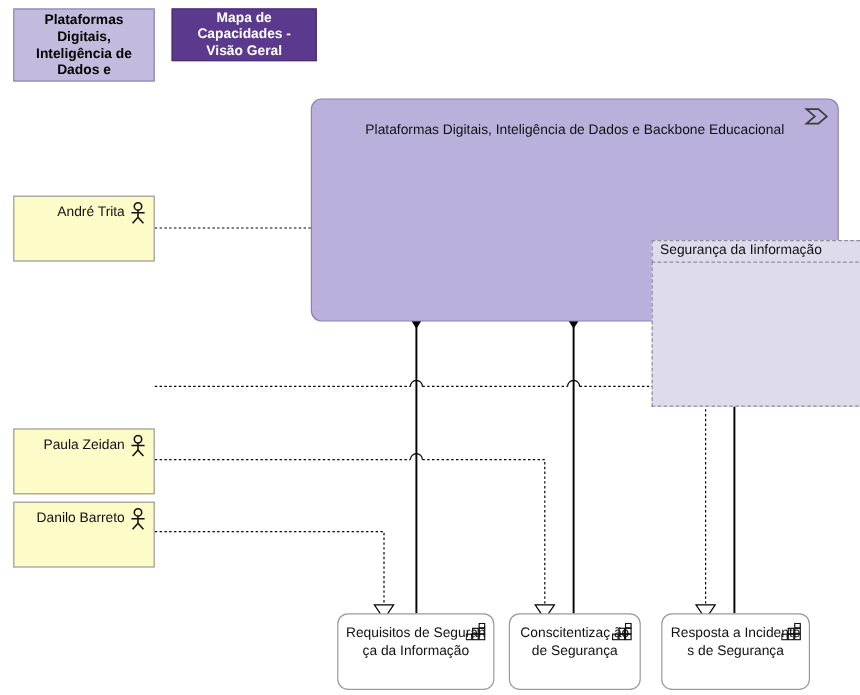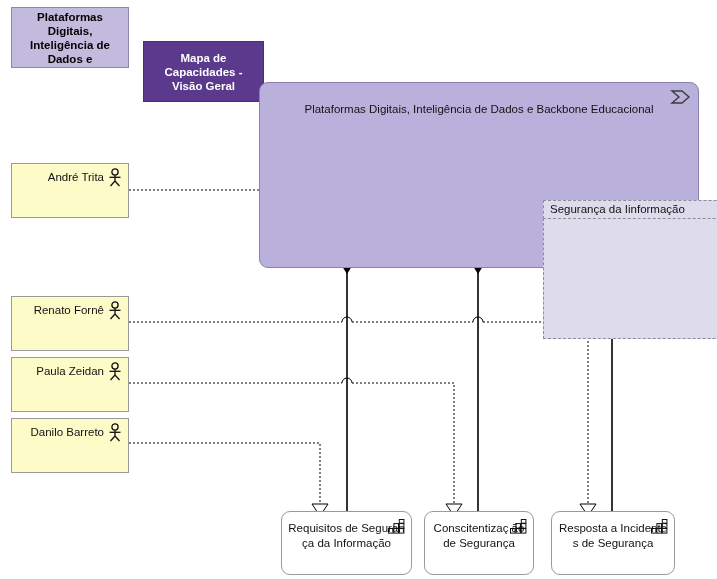--- a/index.html
+++ b/index.html
@@ -33,21 +33,21 @@
     border: 1px solid #8f86ad;
     color: #000000;
     text-align: center;
   }
   .tab-active {
     background: #5b3a8e;
     border: 1px solid #4a2e76;
     color: #ffffff;
   }
   #tab-0 { left: 11px; top: 7px; width: 118px; height: 61px; }
-  #tab-1 { left: 143px; top: 7px; width: 121px; height: 61px; margin-top: 34px; }
+  #tab-1 { left: 143px; top: 7px; width: 121px; height: 44px; }
 
   
   #grouping {
     position: absolute;
     left: 259px; top: 82px;
     width: 440px; height: 186px;
     box-sizing: border-box;
     background: #b9b1dc;
     border: 1px solid #8a81ae;
     border-radius: 9px;
@@ -217,30 +217,20 @@
     <div class="actor-label">André Trita</div>
     <svg class="actor-icon" viewBox="0 0 16 19">
       <circle cx="8" cy="4" r="3.1" fill="none" stroke="#111" stroke-width="1.3"></circle>
       <line x1="8" y1="7.2" x2="8" y2="13" stroke="#111" stroke-width="1.3"></line>
       <line x1="2.5" y1="9.3" x2="13.5" y2="9.3" stroke="#111" stroke-width="1.3"></line>
       <line x1="8" y1="13" x2="3.5" y2="18" stroke="#111" stroke-width="1.3"></line>
       <line x1="8" y1="13" x2="12.5" y2="18" stroke="#111" stroke-width="1.3"></line>
     </svg>
   </div>
 
-  <div id="actor-1" class="actor">
-    <div class="actor-label">Renato Fornê</div>
-    <svg class="actor-icon" viewBox="0 0 16 19">
-      <circle cx="8" cy="4" r="3.1" fill="none" stroke="#111" stroke-width="1.3"></circle>
-      <line x1="8" y1="7.2" x2="8" y2="13" stroke="#111" stroke-width="1.3"></line>
-      <line x1="2.5" y1="9.3" x2="13.5" y2="9.3" stroke="#111" stroke-width="1.3"></line>
-      <line x1="8" y1="13" x2="3.5" y2="18" stroke="#111" stroke-width="1.3"></line>
-      <line x1="8" y1="13" x2="12.5" y2="18" stroke="#111" stroke-width="1.3"></line>
-    </svg>
-  </div>
 
   <div id="actor-3" class="actor">
     <div class="actor-label">Danilo Barreto</div>
     <svg class="actor-icon" viewBox="0 0 16 19">
       <circle cx="8" cy="4" r="3.1" fill="none" stroke="#111" stroke-width="1.3"></circle>
       <line x1="8" y1="7.2" x2="8" y2="13" stroke="#111" stroke-width="1.3"></line>
       <line x1="2.5" y1="9.3" x2="13.5" y2="9.3" stroke="#111" stroke-width="1.3"></line>
       <line x1="8" y1="13" x2="3.5" y2="18" stroke="#111" stroke-width="1.3"></line>
       <line x1="8" y1="13" x2="12.5" y2="18" stroke="#111" stroke-width="1.3"></line>
     </svg>

